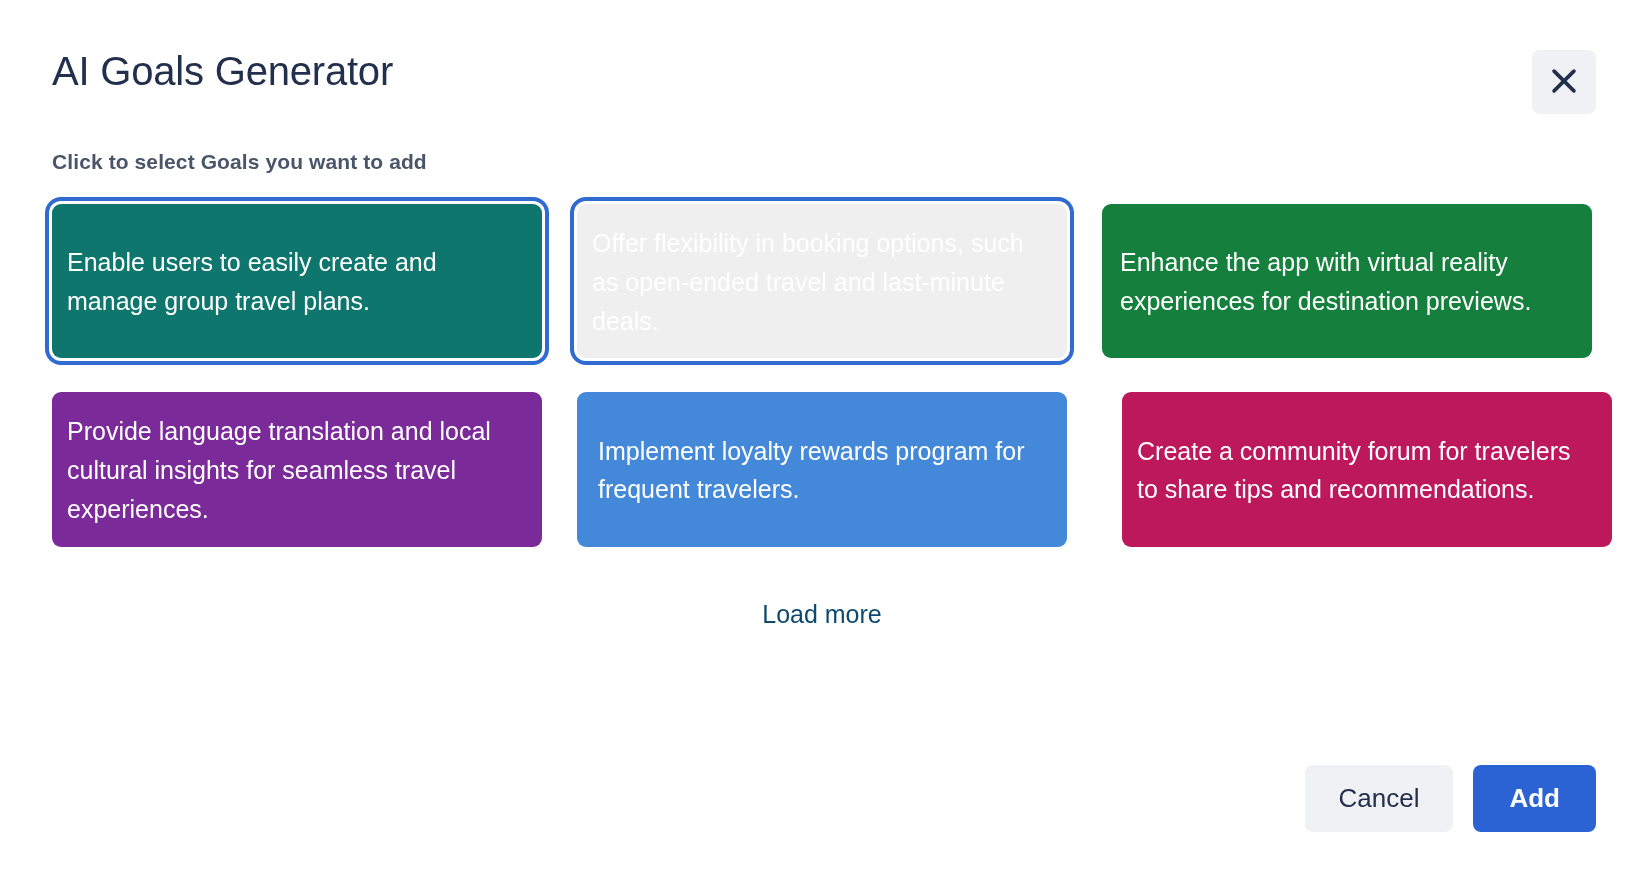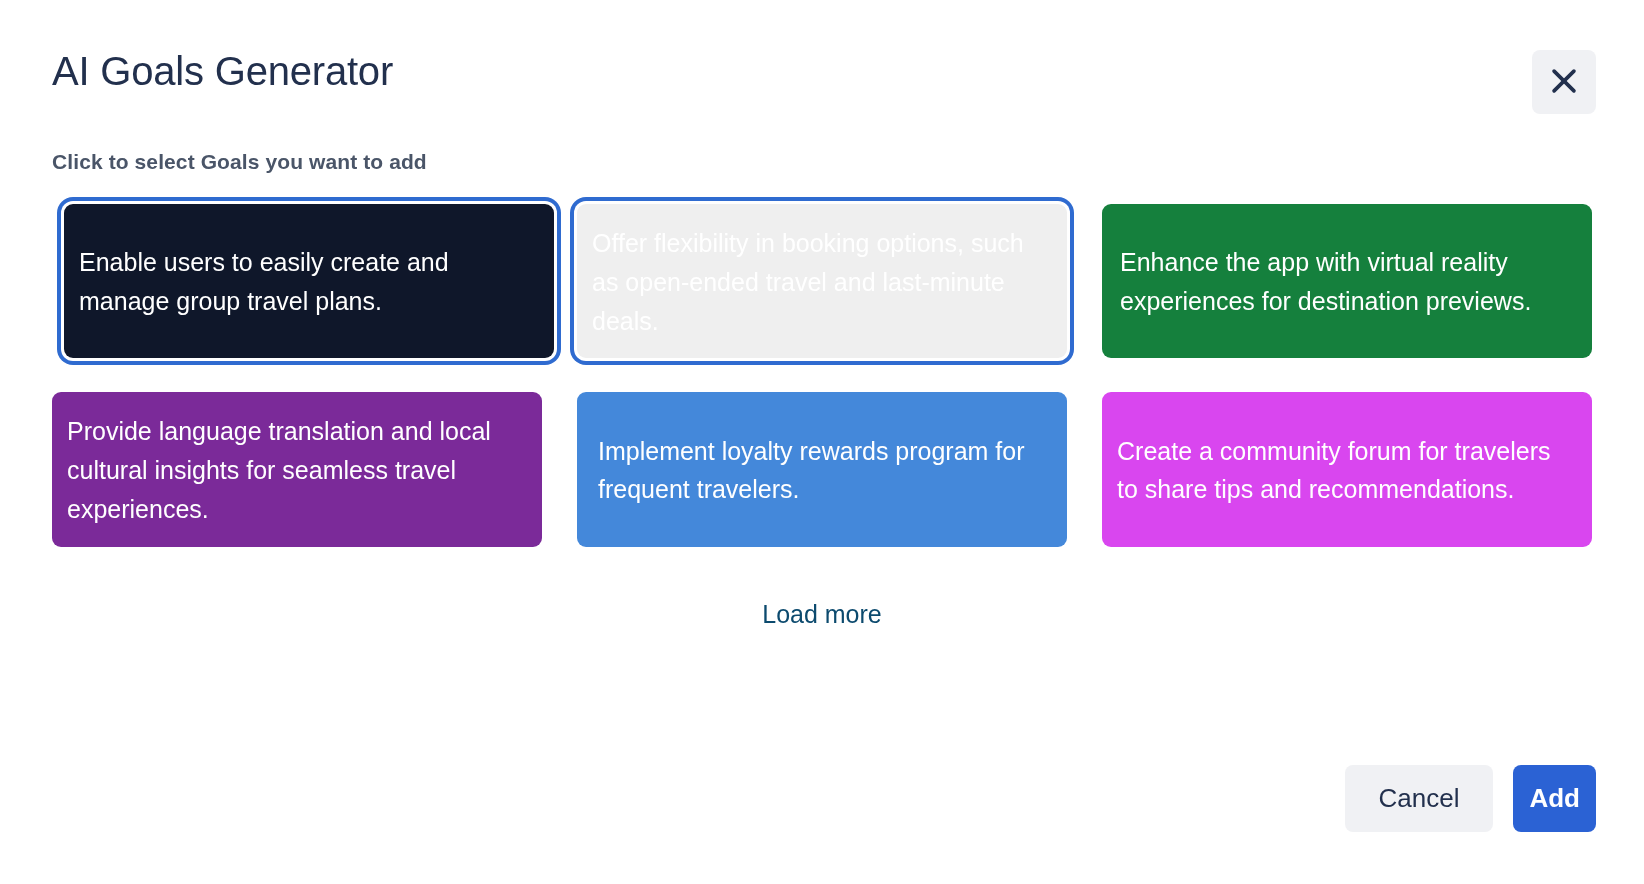--- a/index.html
+++ b/index.html
@@ -160,21 +160,21 @@
     font-size: 26px;
     cursor: pointer;
     font-family: "Liberation Sans", sans-serif;
   }
 
   .btn-add {
     background: #2b62d4;
     color: #ffffff;
     border: none;
     border-radius: 8px;
-    padding: 18px 16px;
+    padding: 18px 36px;
     font-size: 26px;
     font-weight: bold;
     cursor: pointer;
     font-family: "Liberation Sans", sans-serif;
   }
 </style>
 </head>
 <body>
 
 <div class="modal">
@@ -188,36 +188,36 @@
           <line x1="19" y1="5" x2="5" y2="19"></line>
         </svg>
       </span>
     </button>
   </div>
 
   <div class="modal-body">
     <div class="instruction">Click to select Goals you want to add</div>
 
     <div class="goals-grid">
-      <button class="goal-card selected" style="background: #0f172a; margin-left: 12px;">
+      <button class="goal-card selected" style="background: #0f766e;">
         <span class="goal-text">Enable users to easily create and manage group travel plans.</span>
       </button>
       <button class="goal-card selected">
         <span class="goal-text">Offer flexibility in booking options, such as open-ended travel and last-minute deals.</span>
       </button>
       <button class="goal-card" style="background: #15803d; padding-left: 18px;">
         <span class="goal-text">Enhance the app with virtual reality experiences for destination previews.</span>
       </button>
       <button class="goal-card" style="background: rgb(123, 42, 153);">
         <span class="goal-text">Provide language translation and local cultural insights for seamless travel experiences.</span>
       </button>
       <button class="goal-card" style="background: rgb(68, 136, 218); padding-left: 21px;">
         <span class="goal-text">Implement loyalty rewards program for frequent travelers.</span>
       </button>
-      <button class="goal-card" style="background: #d946ef;">
+      <button class="goal-card" style="background: #be185d; margin-left: 20px;">
         <span class="goal-text">Create a community forum for travelers to share tips and recommendations.</span>
       </button>
     </div>
 
     <div class="mid-actions">
       <button class="load-more">Load more</button>
     </div>
   </div>
 
   <div class="modal-footer">

